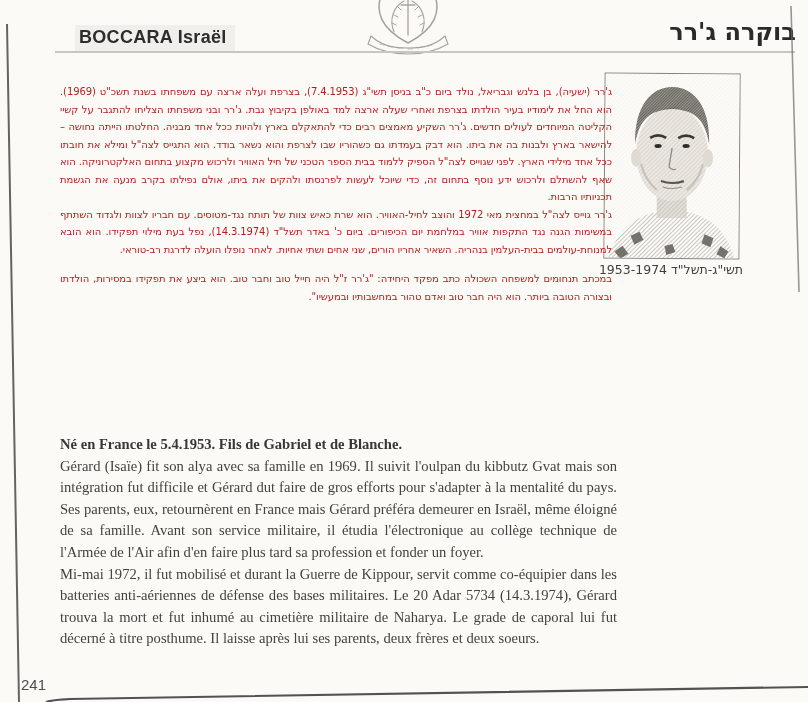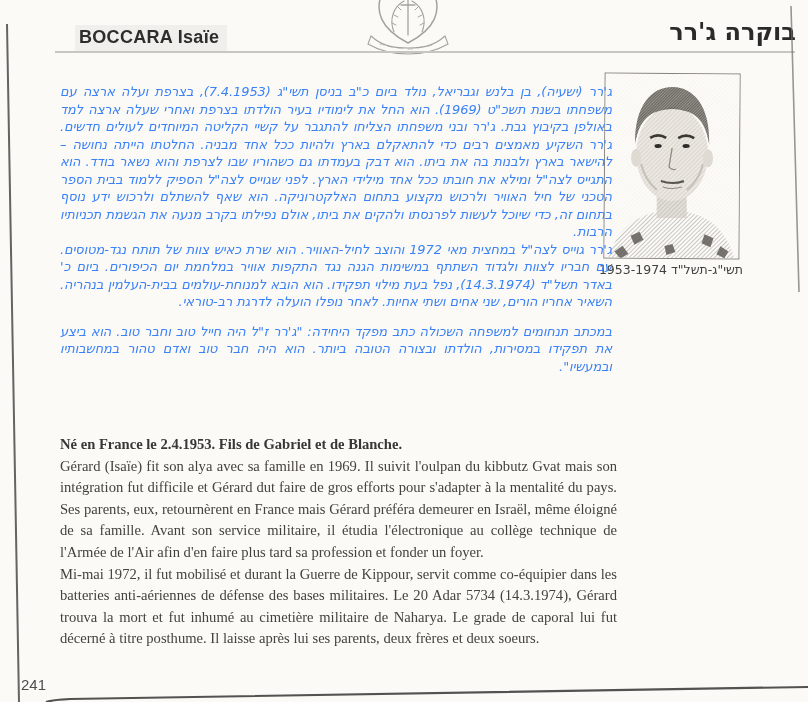--- a/index.html
+++ b/index.html
@@ -46,23 +46,22 @@
     direction: rtl; text-align: center;
     font-family: "DejaVu Sans", sans-serif;
     font-size: 12.5px; color: #413f3d;
   }
 
   
   .heb-bio {
     position: absolute; left: 60px; top: 83px; width: 552px;
     direction: rtl; text-align: justify;
     font-family: "DejaVu Sans", sans-serif;
-    font-size: 13px; line-height: 17.5px; color: #3b82f6;
+    font-size: 10px; line-height: 17.5px; color: #b91c1c;
     letter-spacing: -0.1px;
-    font-style: italic;
   }
   .heb-bio p { margin: 0; }
   .heb-bio p.spaced { margin-top: 12px; }
 
   
   .fr-bio {
     position: absolute; left: 60px; top: 434px; width: 557px;
     font-family: "Liberation Serif", serif;
     font-size: 14.6px; line-height: 21.6px; color: #44423f;
     text-align: justify;
@@ -75,21 +74,21 @@
     position: absolute; left: 21px; top: 676px;
     font-family: "Liberation Sans", sans-serif;
     font-size: 15px; color: #4e4d4b;
   }
 </style>
 </head>
 <body>
 
 <div class="page">
 
-  <div class="name-latin">BOCCARA Isaïe</div>
+  <div class="name-latin">BOCCARA Israël</div>
 
   <div class="emblem">
     <svg width="100" height="68" viewBox="0 0 100 68">
       <g fill="none" stroke="#8f8d87" stroke-width="1.5" stroke-linecap="round">
         <path d="M50 2 C42 6 31 7 23 5 C18 19 21 37 50 52 C79 37 82 19 77 5 C69 7 58 6 50 2 Z"></path>
         <path d="M50 7 L50 44" stroke-width="1.3"></path>
         <path d="M43 14 L57 14" stroke-width="1.3"></path>
         <path d="M36 41 C31 29 35 16 46 10" stroke-width="1.1"></path>
         <path d="M64 41 C69 29 65 16 54 10" stroke-width="1.1"></path>
         <path d="M38 34 l-4 -2 M40 26 l-4 -2 M43 19 l-3 -3 M62 34 l4 -2 M60 26 l4 -2 M57 19 l3 -3" stroke-width="1"></path>
@@ -150,21 +149,21 @@
 
   <figcaption class="photo-caption">תשי"ג-תשל"ד 1953-1974</figcaption>
 
   <section class="heb-bio">
     <p>ג'רר (ישעיה), בן בלנש וגבריאל, נולד ביום כ"ב בניסן תשי"ג (7.4.1953), בצרפת ועלה ארצה עם משפחתו בשנת תשכ"ט (1969). הוא החל את לימודיו בעיר הולדתו בצרפת ואחרי שעלה ארצה למד באולפן בקיבוץ גבת. ג'רר ובני משפחתו הצליחו להתגבר על קשיי הקליטה המיוחדים לעולים חדשים. ג'רר השקיע מאמצים רבים כדי להתאקלם בארץ ולהיות ככל אחד מבניה. החלטתו הייתה נחושה – להישאר בארץ ולבנות בה את ביתו. הוא דבק בעמדתו גם כשהוריו שבו לצרפת והוא נשאר בודד. הוא התגייס לצה"ל ומילא את חובתו ככל אחד מילידי הארץ. לפני שגוייס לצה"ל הספיק ללמוד בבית הספר הטכני של חיל האוויר ולרכוש מקצוע בתחום האלקטרוניקה. הוא שאף להשתלם ולרכוש ידע נוסף בתחום זה, כדי שיוכל לעשות לפרנסתו ולהקים את ביתו, אולם נפילתו בקרב מנעה את הגשמת תכניותיו הרבות.</p>
     <p>ג'רר גוייס לצה"ל במחצית מאי 1972 והוצב לחיל-האוויר. הוא שרת כאיש צוות של תותח נגד-מטוסים. עם חבריו לצוות ולגדוד השתתף במשימות הגנה נגד התקפות אוויר במלחמת יום הכיפורים. ביום כ' באדר תשל"ד (14.3.1974), נפל בעת מילוי תפקידו. הוא הובא למנוחת-עולמים בבית-העלמין בנהריה. השאיר אחריו הורים, שני אחים ושתי אחיות. לאחר נופלו הועלה לדרגת רב-טוראי.</p>
     <p class="spaced">במכתב תנחומים למשפחה השכולה כתב מפקד היחידה: "ג'רר ז"ל היה חייל טוב וחבר טוב. הוא ביצע את תפקידו במסירות, הולדתו ובצורה הטובה ביותר. הוא היה חבר טוב ואדם טהור במחשבותיו ובמעשיו".</p>
   </section>
 
   <section class="fr-bio">
-    <p class="lead">Né en France le 2.4.1953. Fils de Gabriel et de Blanche.</p>
+    <p class="lead">Né en France le 5.4.1953. Fils de Gabriel et de Blanche.</p>
     <p>Gérard (Isaïe) fit son alya avec sa famille en 1969. Il suivit l'oulpan du kibbutz Gvat mais son intégration fut difficile et Gérard dut faire de gros efforts pour s'adapter à la mentalité du pays. Ses parents, eux, retournèrent en France mais Gérard préféra demeurer en Israël, même éloigné de sa famille. Avant son service militaire, il étudia l'électronique au collège technique de l'Armée de l'Air afin d'en faire plus tard sa profession et fonder un foyer.</p>
     <p>Mi-mai 1972, il fut mobilisé et durant la Guerre de Kippour, servit comme co-équipier dans les batteries anti-aériennes de défense des bases militaires. Le 20 Adar 5734 (14.3.1974), Gérard trouva la mort et fut inhumé au cimetière militaire de Naharya. Le grade de caporal lui fut décerné à titre posthume. Il laisse après lui ses parents, deux frères et deux soeurs.</p>
   </section>
 
   <div class="page-number">241</div>
 
   <svg class="scan-edges">
     <line x1="7" y1="24" x2="19" y2="702" stroke="#4a4a48" stroke-width="2" opacity="0.85"></line>
     <line x1="791" y1="6" x2="799" y2="292" stroke="#6e6d6a" stroke-width="1.6" opacity="0.7"></line>
     <path d="M46 702 Q52 700 70 699 L808 687" stroke="#403f3d" stroke-width="2.2" fill="none" opacity="0.9"></path>

